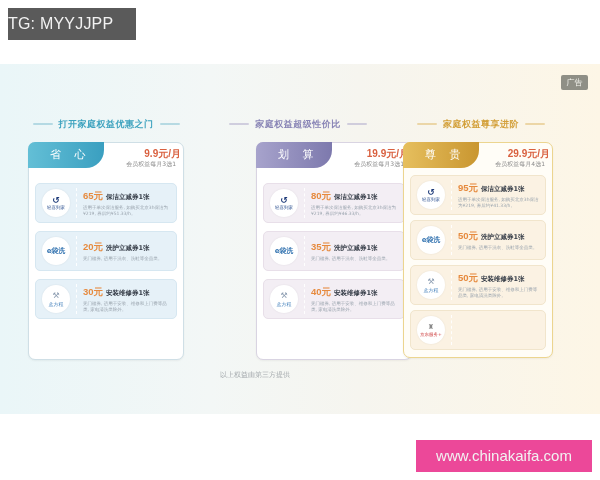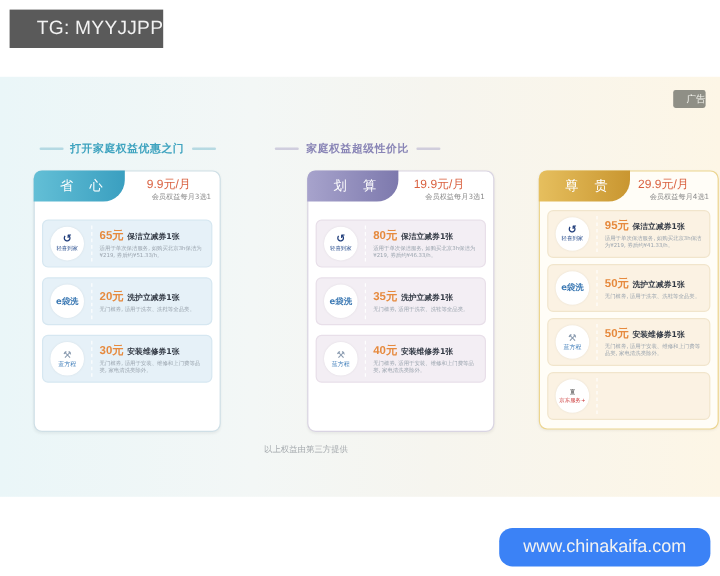--- a/index.html
+++ b/index.html
@@ -2,67 +2,67 @@
 <html><head>
 <meta charset="utf-8">
 <style>
   * { box-sizing: border-box; margin: 0; padding: 0; }
   html, body { width: 600px; height: 480px; background: #ffffff; overflow: hidden; }
   body { position: relative; font-family: "DejaVu Sans", "Liberation Sans", sans-serif; }
 
   .wm-top {
     position: absolute; left: 8px; top: 8px; width: 128px; height: 32px;
     background: #5a5a5a; color: #f2f2f2; font-family: "Liberation Sans", sans-serif;
-    font-size: 16px; line-height: 32px; text-align: right; letter-spacing: 0.2px;
+    font-size: 16px; line-height: 32px; text-align: left; letter-spacing: 0.2px;
   }
   .wm-bottom {
     position: absolute; left: 416px; top: 440px; width: 176px; height: 32px;
-    background: #3b82f6; color: #f2f2f2; font-family: "Liberation Sans", sans-serif;
-    font-size: 15px; line-height: 32px; text-align: center; border-radius: 11px;
+    background: #ec4899; color: #f2f2f2; font-family: "Liberation Sans", sans-serif;
+    font-size: 15px; line-height: 32px; text-align: center;
   }
 
   .banner {
     position: absolute; left: 0; top: 64px; width: 600px; height: 350px;
     background: linear-gradient(90deg, #eaf6f8 0%, #f3f7f6 35%, #f6f5ef 60%, #fdf6e6 100%);
     overflow: hidden;
   }
   .ad-badge {
     position: absolute; right: 12px; top: 11px; width: 27px; height: 15px;
     background: #8f8f86; color: #f4f4ee; font-size: 8px; line-height: 15px;
-    text-align: right; border-radius: 2px;
+    text-align: center; border-radius: 2px;
   }
 
   .col { position: absolute; top: 0; width: 156px; height: 260px; }
   .col.c1 { left: 28px; }
   .col.c2 { left: 220px; }
   .col.c3 { left: 403px; }
 
   .col-title {
     position: absolute; top: 54px; left: 0; width: 100%; height: 12px;
     display: flex; align-items: center; justify-content: center; gap: 6px;
   }
   .col-title .line { width: 20px; height: 2px; border-radius: 1px; opacity: .6; }
   .col-title .txt { font-size: 9px; font-weight: bold; letter-spacing: 0.5px; }
 
   .card {
     position: absolute; top: 78px; left: 0; width: 156px; height: 218px;
     background: #ffffff; border-radius: 7px; border: 1px solid #cfdfe6;
     box-shadow: 0 1px 2px rgba(0,0,0,.05);
   }
-  .c3 .card { width: 150px; height: 216px; border: 1.5px solid #ecd58f; background: #fffdf7; margin-left: 46px; }
+  .c3 .card { width: 150px; height: 216px; border: 1.5px solid #ecd58f; background: #fffdf7; }
   .c2 .card { border-color: #d9d4e2; margin-left: 36px; }
 
   .card-head { position: relative; height: 30px; }
   .tier-tab {
     position: absolute; left: -1px; top: -1px; width: 76px; height: 26px;
     border-radius: 7px 0 18px 0; color: #fff; font-weight: normal; font-size: 11px;
     line-height: 26px; padding-left: 22px; letter-spacing: 5px;
   }
   .price {
-    position: absolute; right: 24px; top: 4px; font-size: 10px; font-weight: normal;
+    position: absolute; right: 2px; top: 4px; font-size: 10px; font-weight: bold;
     color: #d9603f; font-family: "Liberation Sans", sans-serif;
   }
   .price-sub {
     position: absolute; right: 7px; top: 17px; font-size: 6px; color: #8a8a8a;
   }
 
   .coupon {
     position: absolute; left: 6px; width: 142px; height: 40px; border-radius: 5px;
     display: flex; align-items: center;
   }
@@ -231,20 +231,25 @@
               <span class="amt">40元</span>
               <span class="name">安装维修券1张</span>
             </div>
           <div class="desc">无门槛券, 适用于安装、维修和上门费等品类, 家电清洗类除外。</div>
         </div>
       </div>
     </div>
   </div>
 
   <div class="col c3">
+    <div class="col-title">
+      <span class="line" style="background:#e3c27a"></span>
+      <span class="txt" style="color:#d3a03a">家庭权益尊享进阶</span>
+      <span class="line" style="background:#e3c27a"></span>
+    </div>
     <div class="card">
       <div class="card-head">
         <div class="tier-tab" style="background:linear-gradient(90deg,#e6bf5e,#c99630)">尊 贵</div>
         <div class="price">29.9元/月</div>
         <div class="price-sub">会员权益每月4选1</div>
       </div>
 
       <div class="coupon" style="top:32px">
         <div class="stub">
             <div class="logo">

